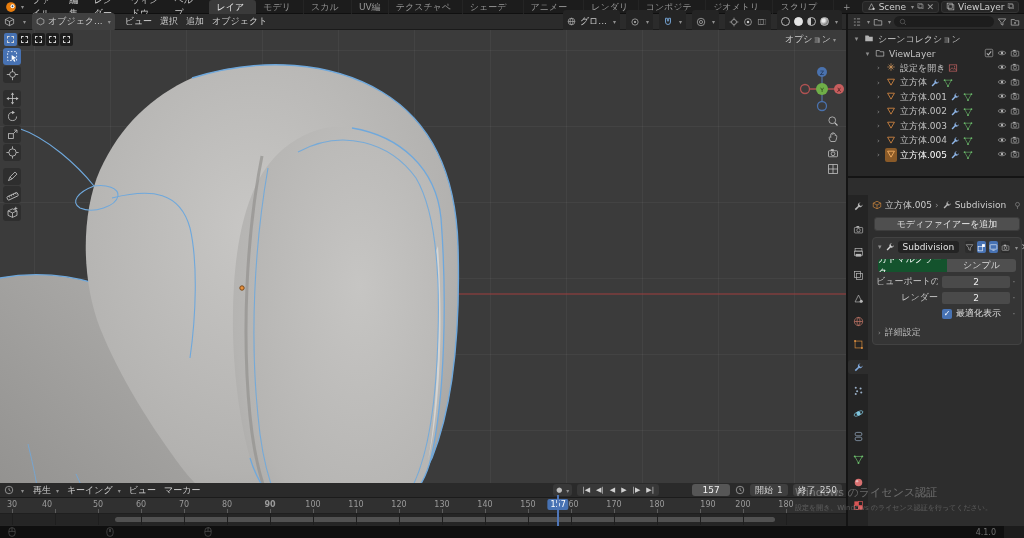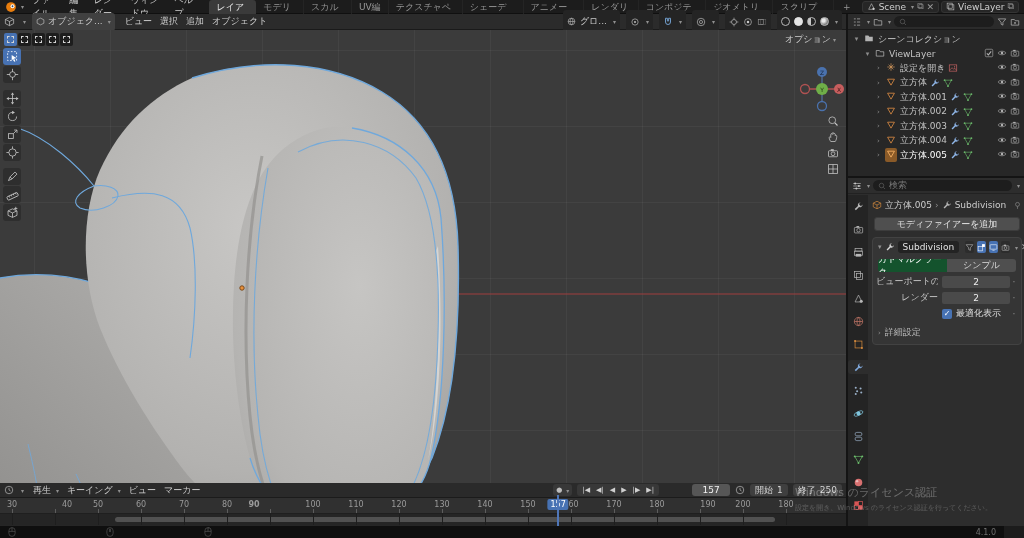--- a/index.html
+++ b/index.html
@@ -724,41 +724,20 @@
                 <rect x="2" y="5" width="12" height="8" rx="1" fill="none" stroke="currentColor"></rect>
                 <circle cx="8" cy="9" r="2.5" fill="none" stroke="currentColor"></circle>
                 <rect x="5" y="3" width="4" height="2" fill="currentColor"></rect>
               </svg></span></span>
         </span>
       </div>
     </div>
 </div>
 
 <div id="properties" class="abs">
-  <div id="pr-header">
-    <span class="ico" style="width:10px;height:10px;color:#c9c9c9">
-      <svg viewBox="0 0 16 16">
-          <path d="M2 4h12M2 8h12M2 12h12" stroke="currentColor"></path>
-          <circle cx="5" cy="4" r="1.6" fill="currentColor"></circle>
-          <circle cx="11" cy="8" r="1.6" fill="currentColor"></circle>
-          <circle cx="7" cy="12" r="1.6" fill="currentColor"></circle>
-        </svg>
-    </span>
-    <span class="dd">▾</span>
-    <span class="searchpill">
-      <span class="ico" style="width:8px;height:8px">
-          <svg viewBox="0 0 16 16">
-            <circle cx="7" cy="7" r="4.5" fill="none" stroke="currentColor"></circle>
-            <path d="M10.5 10.5 L14 14" stroke="currentColor"></path>
-          </svg>
-        </span>
-      <span>検索</span>
-    </span>
-    <span class="dd">▾</span>
-  </div>
   <div id="pr-tabs">
       <div class="ptab">
         <span class="ico" style="color: rgb(184, 184, 184); width: 11px; height: 11px;">
           <svg viewBox="0 0 16 16">
             <path d="M11 2 a4 4 0 0 0 -3.8 5.2 L2.5 11.8 L4.2 13.5 L8.8 8.8 A4 4 0 0 0 14 5 L11.5 7.5 L8.5 4.5 Z" fill="currentColor"></path>
           </svg>
         </span>
       </div>
       <div class="ptab">
         <span class="ico" style="color: rgb(184, 184, 184); width: 11px; height: 11px;">
@@ -1020,31 +999,31 @@
       <span>1</span>
     </span>
     <span class="rangebox">
       <span>終了</span>
       <span>250</span>
     </span>
   </div>
   <div id="tl-ruler">
       <span class="tick-label" style="left: 12px;">30</span>
       <span class="tickmark" style="left: 12px;"></span>
-      <span class="tick-label" style="left: 67px;">40</span>
+      <span class="tick-label" style="left: 47px;">40</span>
       <span class="tickmark" style="left: 55px;"></span>
       <span class="tick-label" style="left: 98px;">50</span>
       <span class="tickmark" style="left: 98px;"></span>
       <span class="tick-label" style="left: 141px;">60</span>
       <span class="tickmark" style="left: 141px;"></span>
       <span class="tick-label" style="left: 184px;">70</span>
       <span class="tickmark" style="left: 184px;"></span>
       <span class="tick-label" style="left: 227px;">80</span>
       <span class="tickmark" style="left: 227px;"></span>
-      <span class="tick-label" style="left: 254px; font-weight: bold;">90</span>
+      <span class="tick-label" style="left: 270px; font-weight: bold;">90</span>
       <span class="tickmark" style="left: 270px;"></span>
       <span class="tick-label" style="left: 313px;">100</span>
       <span class="tickmark" style="left: 313px;"></span>
       <span class="tick-label" style="left: 356px;">110</span>
       <span class="tickmark" style="left: 356px;"></span>
       <span class="tick-label" style="left: 399px;">120</span>
       <span class="tickmark" style="left: 399px;"></span>
       <span class="tick-label" style="left: 442px;">130</span>
       <span class="tickmark" style="left: 442px;"></span>
       <span class="tick-label" style="left: 485px;">140</span>

